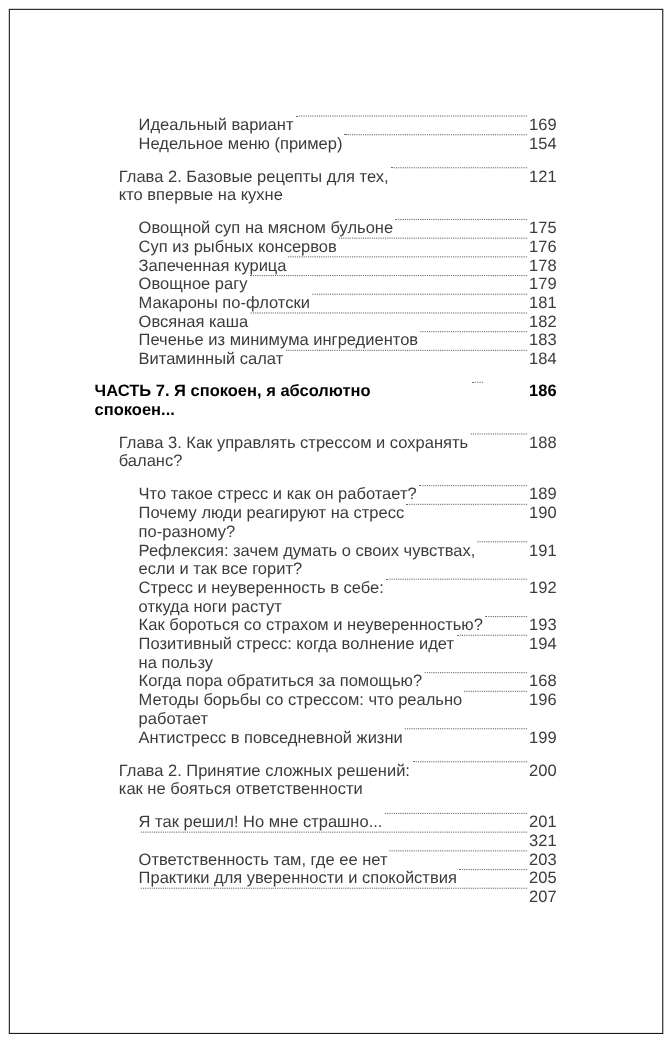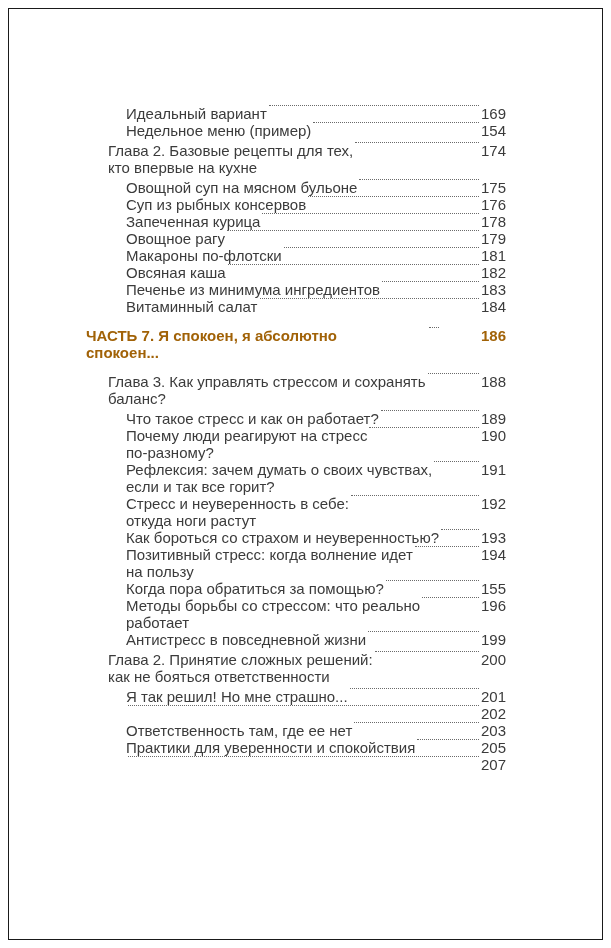--- a/index.html
+++ b/index.html
@@ -45,27 +45,27 @@
     margin: 0 2px 3px 2px;
   }
   .entry-page {
     flex: none;
   }
   .level-item {
     padding-left: 40px;
   }
   .level-chapter {
     padding-left: 22px;
-    margin: 3px 0;
+    margin: 13px 0;
   }
   .level-part {
     padding-left: 0;
     margin: 12px 0;
     font-weight: bold;
-    color: #a16207;
+    color: #000000;
     gap: 40px;
   }
 </style>
 </head>
 <body>
 
 <div class="page">
   <div class="toc">
       <div class="entry level-item">
     <span class="entry-text">Идеальный вариант</span>
@@ -74,21 +74,21 @@
   </div>
       <div class="entry level-item">
     <span class="entry-text">Недельное меню (пример)</span>
     <span class="leader"></span>
     <span class="entry-page">154</span>
   </div>
       <div class="entry level-chapter">
     <span class="entry-text">Глава 2. Базовые рецепты для тех,
 кто впервые на кухне</span>
     <span class="leader"></span>
-    <span class="entry-page">174</span>
+    <span class="entry-page">121</span>
   </div>
       <div class="entry level-item">
     <span class="entry-text">Овощной суп на мясном бульоне</span>
     <span class="leader"></span>
     <span class="entry-page">175</span>
   </div>
       <div class="entry level-item">
     <span class="entry-text">Суп из рыбных консервов</span>
     <span class="leader"></span>
     <span class="entry-page">176</span>
@@ -164,21 +164,21 @@
   </div>
       <div class="entry level-item">
     <span class="entry-text">Позитивный стресс: когда волнение идет
 на пользу</span>
     <span class="leader"></span>
     <span class="entry-page">194</span>
   </div>
       <div class="entry level-item">
     <span class="entry-text">Когда пора обратиться за помощью?</span>
     <span class="leader"></span>
-    <span class="entry-page">155</span>
+    <span class="entry-page">168</span>
   </div>
       <div class="entry level-item">
     <span class="entry-text">Методы борьбы со стрессом: что реально
 работает</span>
     <span class="leader"></span>
     <span class="entry-page">196</span>
   </div>
       <div class="entry level-item">
     <span class="entry-text">Антистресс в повседневной жизни</span>
     <span class="leader"></span>
@@ -190,21 +190,21 @@
     <span class="leader"></span>
     <span class="entry-page">200</span>
   </div>
       <div class="entry level-item">
     <span class="entry-text">Я так решил! Но мне страшно...</span>
     <span class="leader"></span>
     <span class="entry-page">201</span>
   </div>
       <div class="entry level-item">
     <span class="leader"></span>
-    <span class="entry-page">202</span>
+    <span class="entry-page">321</span>
   </div>
       <div class="entry level-item">
     <span class="entry-text">Ответственность там, где ее нет</span>
     <span class="leader"></span>
     <span class="entry-page">203</span>
   </div>
       <div class="entry level-item">
     <span class="entry-text">Практики для уверенности и спокойствия</span>
     <span class="leader"></span>
     <span class="entry-page">205</span>

